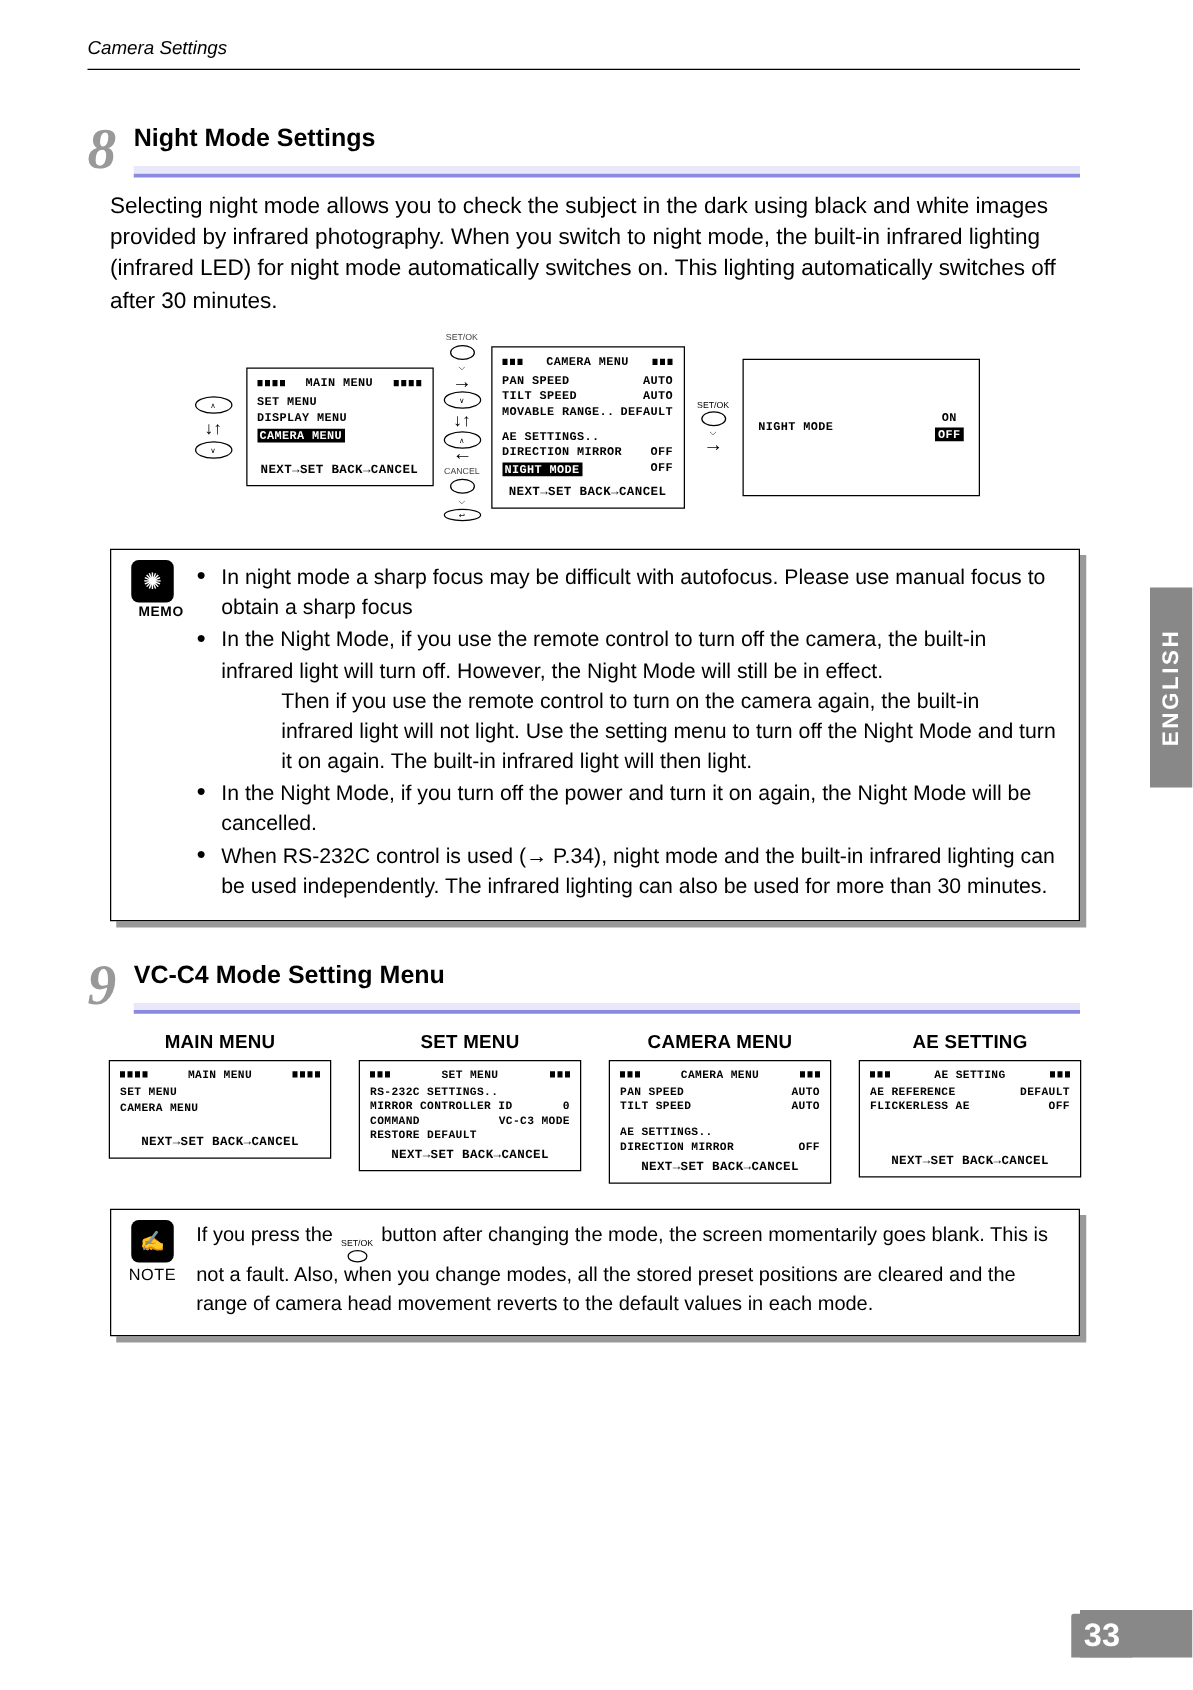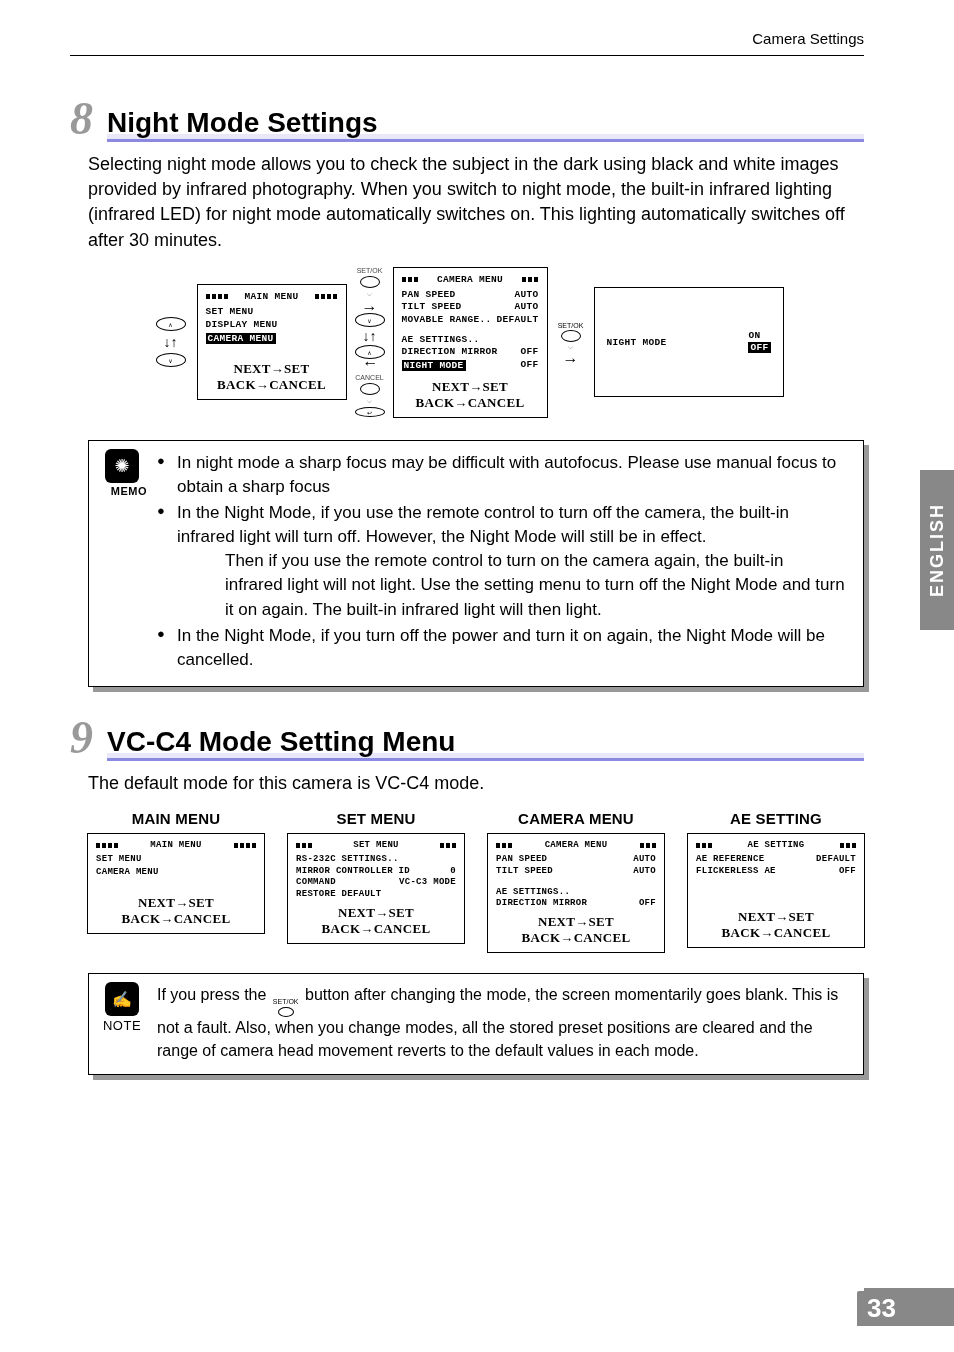--- a/index.html
+++ b/index.html
@@ -9,21 +9,21 @@
     background: #fff;
     font-family: Arial, Helvetica, sans-serif;
     color: #000;
     position: relative;
   }
   .page {
     padding: 30px 90px 0 70px;
     position: relative;
   }
   .running-head {
-    text-align: right;
+    font-style: italic;
     font-size: 15px;
     margin-bottom: 8px;
   }
   .hr-top { border: none; border-top: 1px solid #000; margin-bottom: 40px; }
 
   .section-head {
     display: flex;
     align-items: flex-end;
     gap: 14px;
     margin-bottom: 10px;
@@ -32,24 +32,24 @@
     font-family: "Times New Roman", serif;
     font-style: italic;
     font-weight: bold;
     font-size: 46px;
     color: #999;
     line-height: 1;
     position: relative;
   }
   .section-title {
     flex: 1;
-    font-size: 28px;
+    font-size: 20px;
     font-weight: bold;
     border-bottom: 3px solid #8a8ae0;
-    padding-bottom: 0;
+    padding-bottom: 16px;
     background: linear-gradient(to bottom, #fff 85%, #e8e8f8 85%);
   }
 
   .body-text {
     font-size: 18px;
     line-height: 1.4;
     margin: 8px 0 14px 18px;
   }
 
   
@@ -88,21 +88,21 @@
   .osd-box.wide { width: 155px; }
   .osd-box.wider { width: 190px; }
   .osd-title {
     display: flex; justify-content: space-between; align-items: center;
     margin-bottom: 4px;
   }
   .dots { display: inline-flex; gap: 2px; }
   .dots span { width: 4px; height: 5px; background: #000; display: inline-block; }
   .osd-line { margin: 1.5px 0; display: flex; justify-content: space-between; }
   .osd-line.sel { background: #000; color: #fff; display: inline-block; padding: 0 2px; }
-  .osd-foot { margin-top: 6px; text-align: center; font-size: 13px; font-family: Liberation Serif, serif; }
+  .osd-foot { margin-top: 6px; text-align: center; font-size: 10px; }
   .osd-spacer { height: 10px; }
 
   .mid-icons {
     width: 34px;
     display: flex; flex-direction: column; align-items: center; gap: 2px;
     font-size: 7px;
   }
   .mid-icons .label { font-size: 7px; color: #444; }
   .circle-btn {
     width: 20px; height: 12px; border: 1px solid #000; border-radius: 50%;
@@ -311,50 +311,50 @@
 
     <div class="setok-block">
       <span class="label">SET/OK</span>
       <div class="circle-btn"></div>
       <span>⌵</span>
       <span class="arrow-r">→</span>
     </div>
 
     <div class="osd-box wider" style="height:110px; display:flex; align-items:center; justify-content:space-between; padding:0 12px;">
       <span>NIGHT MODE</span>
-      <span style="text-align:left;">
+      <span style="text-align:center;">
         <span>ON</span><br>
         <span class="osd-line sel" style="display:inline-block">OFF</span>
       </span>
     </div>
   </div>
 
   <div class="callout">
     <div class="callout-shadow"></div>
     <div class="callout-inner">
       <div class="memo-icon">
         <div class="bulb">✺</div>
         <div class="lab">MEMO</div>
       </div>
       <ul class="bullets">
         <li>In night mode a sharp focus may be difficult with autofocus. Please use manual focus to obtain a sharp focus</li>
         <li>
           <span>In the Night Mode, if you use the remote control to turn off the camera, the built-in infrared light will turn off. However, the Night Mode will still be in effect.</span>
           <span class="cont">Then if you use the remote control to turn on the camera again, the built-in infrared light will not light. Use the setting menu to turn off the Night Mode and turn it on again. The built-in infrared light will then light.</span>
         </li>
         <li>In the Night Mode, if you turn off the power and turn it on again, the Night Mode will be cancelled.</li>
+        <li>When RS-232C control is used (→ P.34), night mode and the built-in infrared lighting can be used independently. The infrared lighting can also be used for more than 30 minutes.</li>
       </ul>
     </div>
   </div>
 
   <div class="section-head">
     <div class="bignum">9</div>
     <div class="section-title">VC-C4 Mode Setting Menu</div>
   </div>
-  <p class="body-text" style="margin-bottom:0">The default mode for this camera is VC-C4 mode.</p>
 
   <div class="menu-columns">
 
     <div class="menu-col">
       <div class="menu-col-title">MAIN MENU</div>
       <div class="osd-box">
         <div class="osd-title">
           <span class="dots">
               <span></span>
               <span></span>

